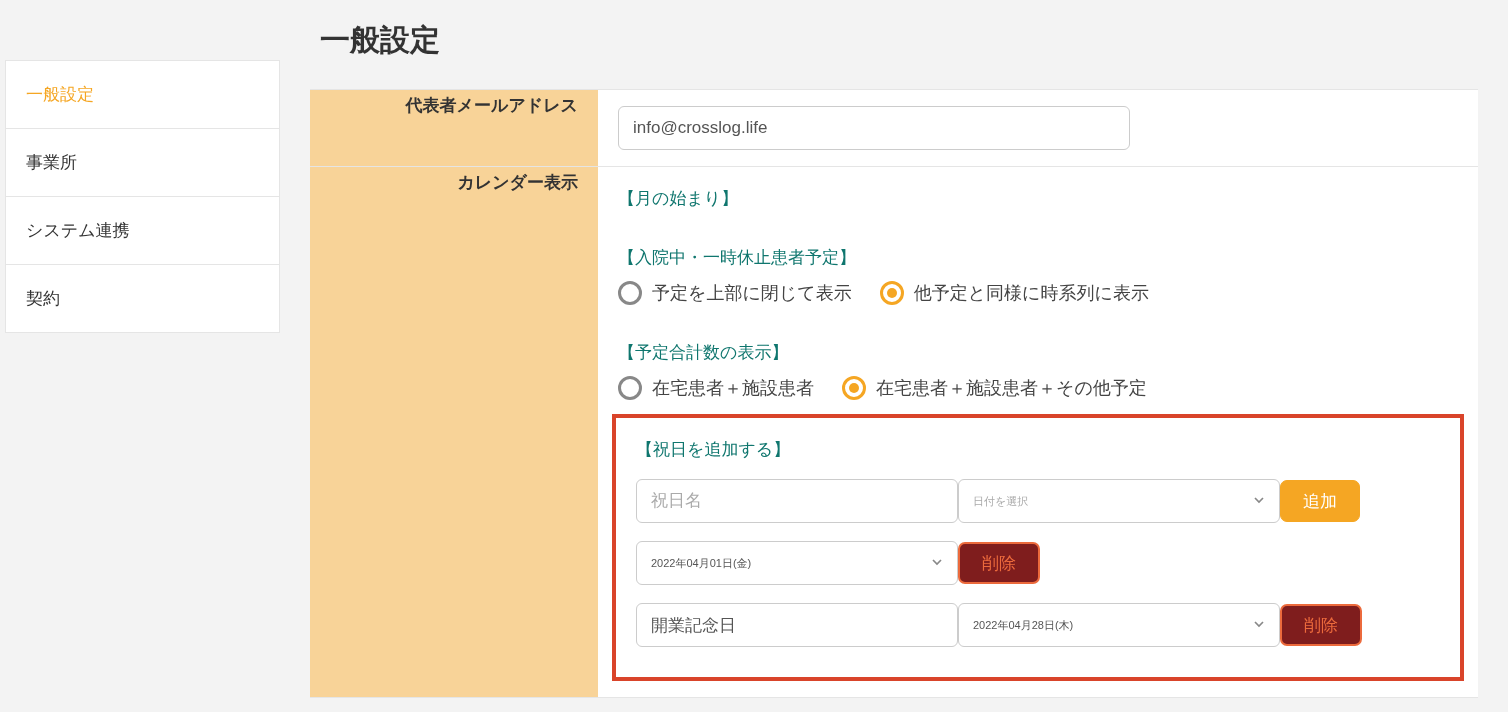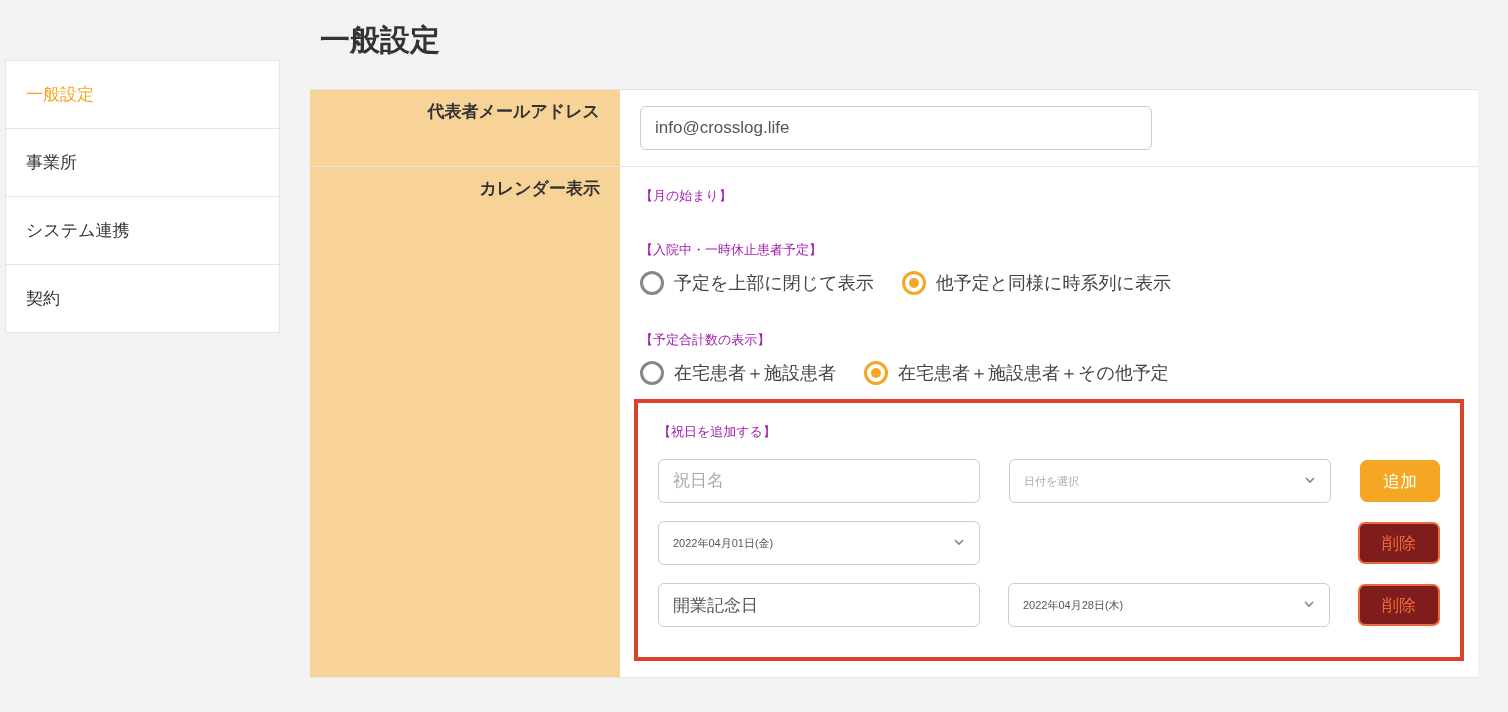--- a/index.html
+++ b/index.html
@@ -54,23 +54,23 @@
     .settings-table {
       width: 100%;
       background: #fff;
       border-top: 1px solid #e5e5e5;
     }
     .row {
       display: flex;
       border-bottom: 1px solid #e5e5e5;
     }
     .row-label {
-      width: 310px;
+      width: 288px;
       background: #f8d398;
-      padding: 10px 20px;
+      padding: 4px 20px;
       text-align: right;
       font-size: 17px;
       font-weight: 600;
       color: #333;
       flex-shrink: 0;
       display: flex;
       align-items: flex-start;
       justify-content: flex-end;
     }
     .row-content {
@@ -80,22 +80,22 @@
     .text-input {
       width: 512px;
       height: 44px;
       border: 1px solid #ccc;
       border-radius: 6px;
       padding: 0 14px;
       font-size: 17px;
       color: #555;
     }
     .subsection-title {
-      font-size: 13px;
-      color: #a21caf;
+      font-size: 17px;
+      color: #0f766e;
       margin-bottom: 12px;
       margin-top: 4px;
     }
     .subsection-title.spaced {
       margin-top: 36px;
     }
     .radio-row {
       display: flex;
       align-items: center;
       gap: 28px;
@@ -129,23 +129,21 @@
       background: #f5a623;
     }
     .highlight-box {
       border: 4px solid #d9442a;
       padding: 20px 20px 30px 20px;
       margin: 14px -6px 0 -6px;
     }
     .holiday-row {
       display: flex;
       align-items: center;
-      gap: 16px;
       margin-top: 18px;
-      justify-content: space-between;
     }
     .holiday-row:first-of-type {
       margin-top: 8px;
     }
     .holiday-name {
       flex: 0 0 322px;
       height: 44px;
       border: 1px solid #ccc;
       border-radius: 6px;
       padding: 0 14px;

